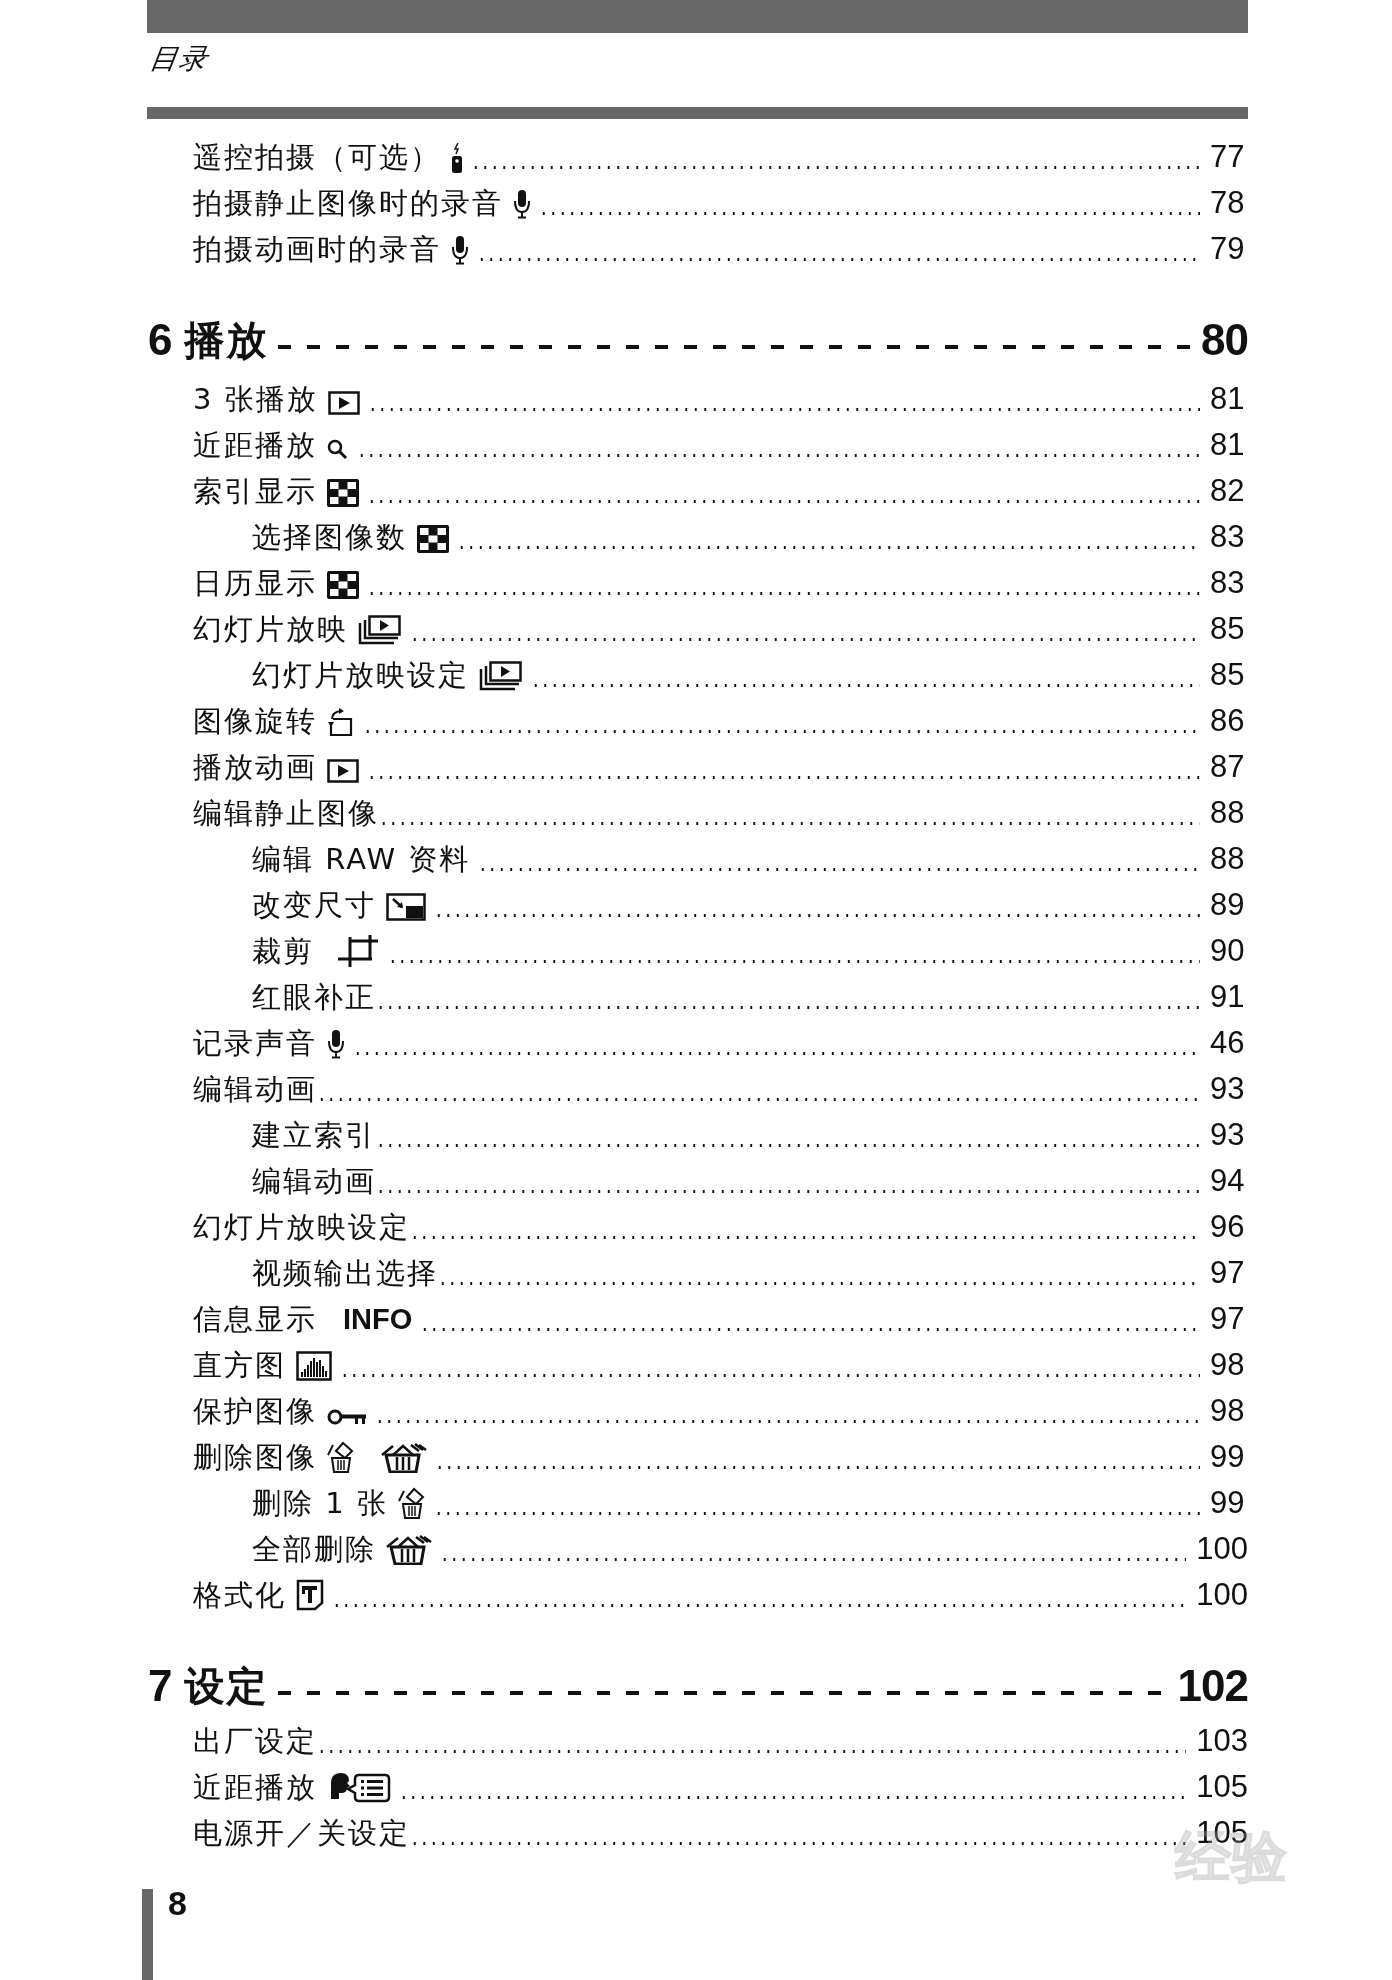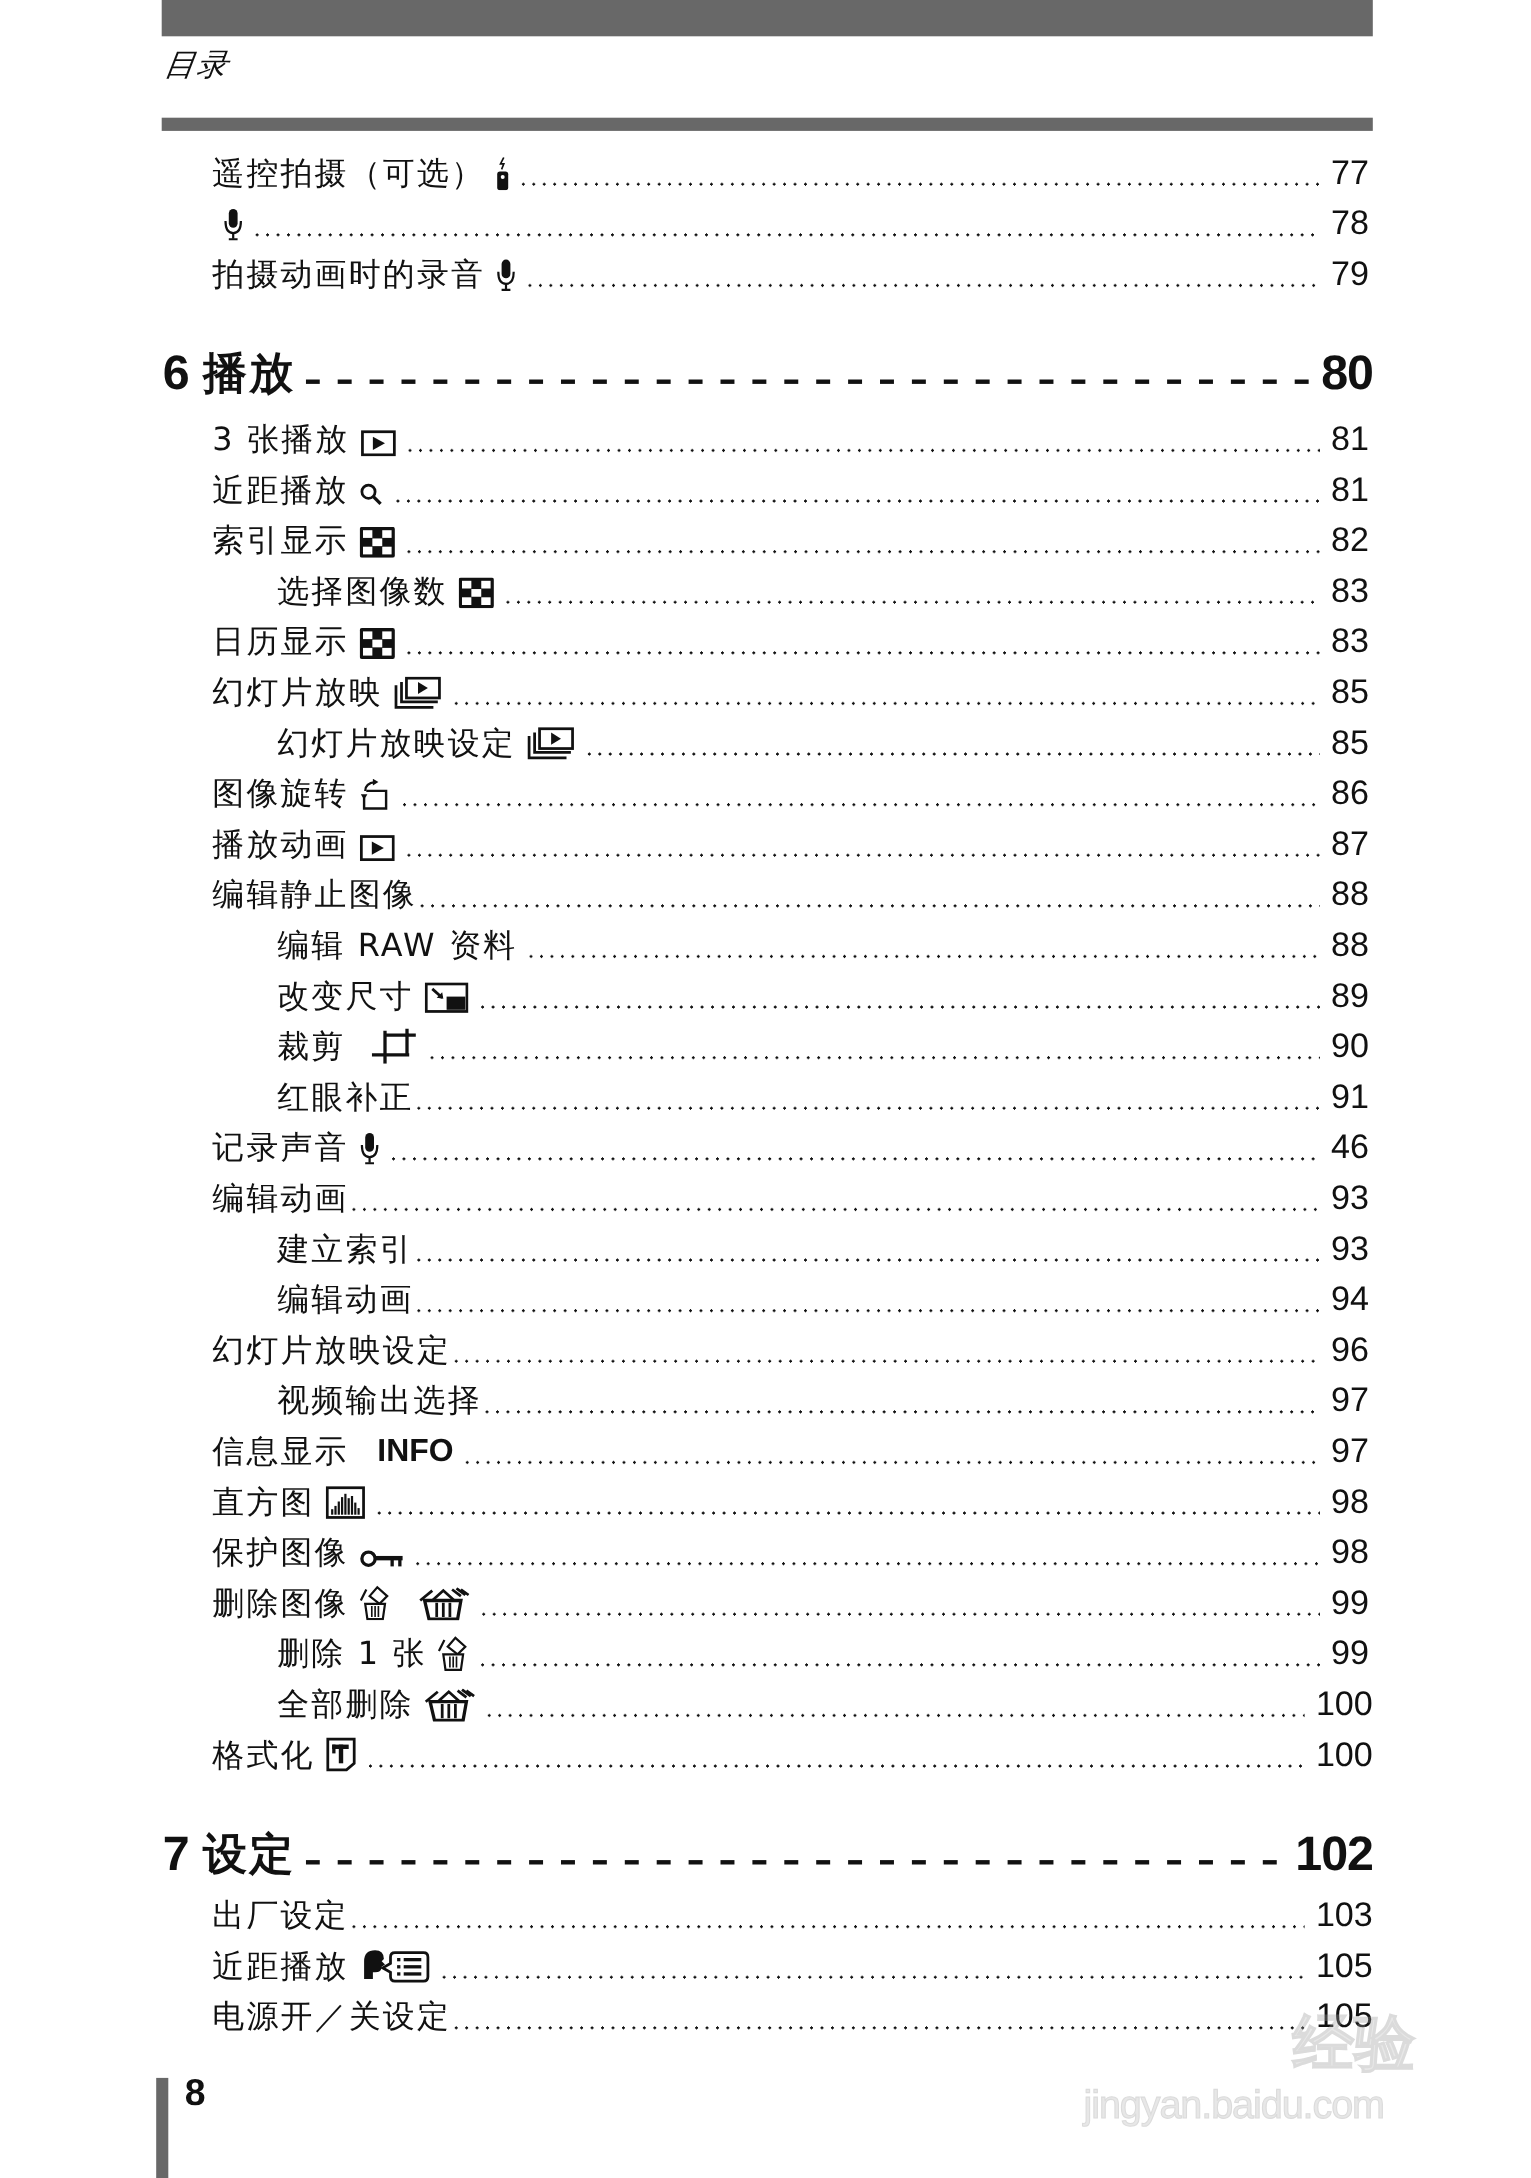--- a/index.html
+++ b/index.html
@@ -50,20 +50,21 @@
       <svg width="12" height="30" viewBox="0 0 12 30">
           <path d="M7 0 L4 6 L7 6 L5 11" stroke="#111" stroke-width="1.5" fill="none"></path>
           <rect x="1" y="13" width="10" height="17" rx="2.5" fill="#111"></rect>
           <circle cx="6" cy="18" r="1.8" fill="#fff"></circle>
         </svg>
     </span>
     <span class="leader"></span>
     <span class="pg">77</span>
   </div>
   <div class="row" style="top:179px">
+    <span class="lbl">拍摄静止图像时的录音</span>
     <span class="ico">
       <svg width="18" height="30" viewBox="0 0 18 30">
           <rect x="5" y="1" width="8" height="17" rx="4" fill="#111"></rect>
           <path d="M2 12 Q2 23 9 23 Q16 23 16 12" stroke="#111" stroke-width="2" fill="none"></path>
           <line x1="9" y1="23" x2="9" y2="28" stroke="#111" stroke-width="2"></line>
           <line x1="5" y1="28.5" x2="13" y2="28.5" stroke="#111" stroke-width="2"></line>
         </svg>
     </span>
     <span class="leader"></span>
     <span class="pg">78</span>
@@ -432,14 +433,13 @@
     <span class="leader"></span>
     <span class="pg">105</span>
   </div>
 </div>
 
 <div class="pagebar"></div>
 <div class="pagenum">8</div>
 
 <div class="watermark">
   <span class="wm-cn">经验</span>
-  <span class="wm-sub">jingyan.baidu.com</span>
 </div>
 
 </body></html>

